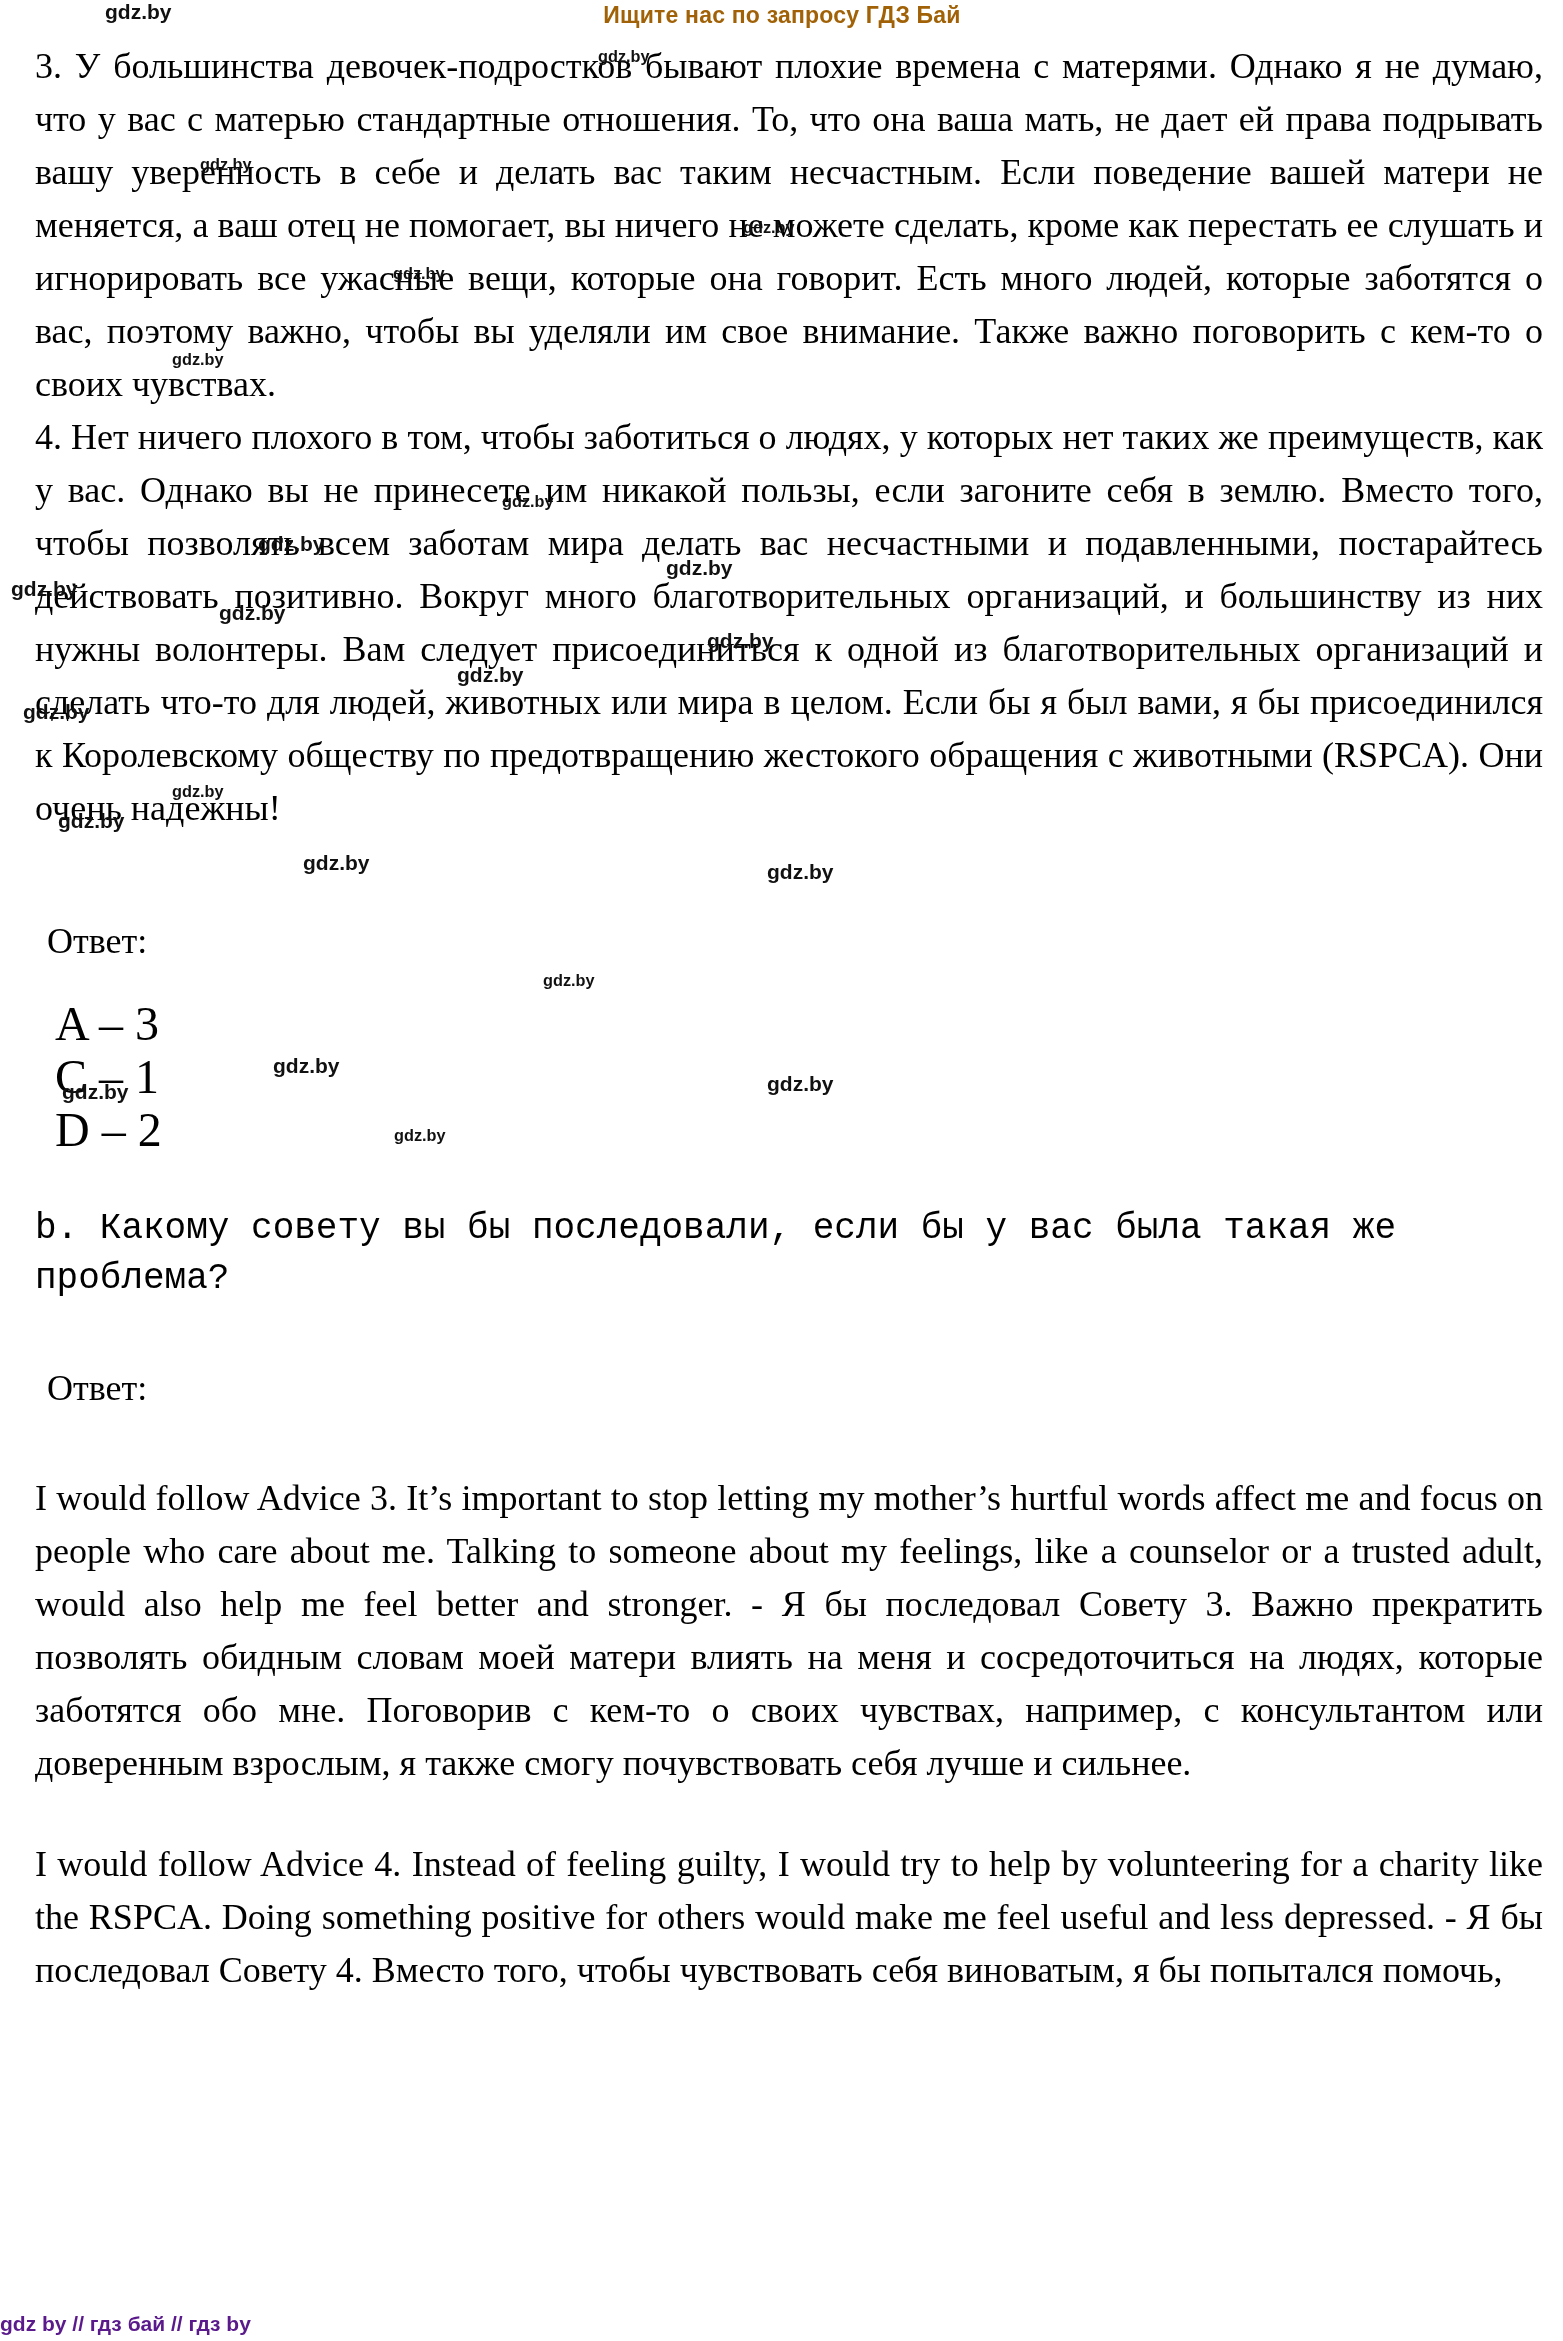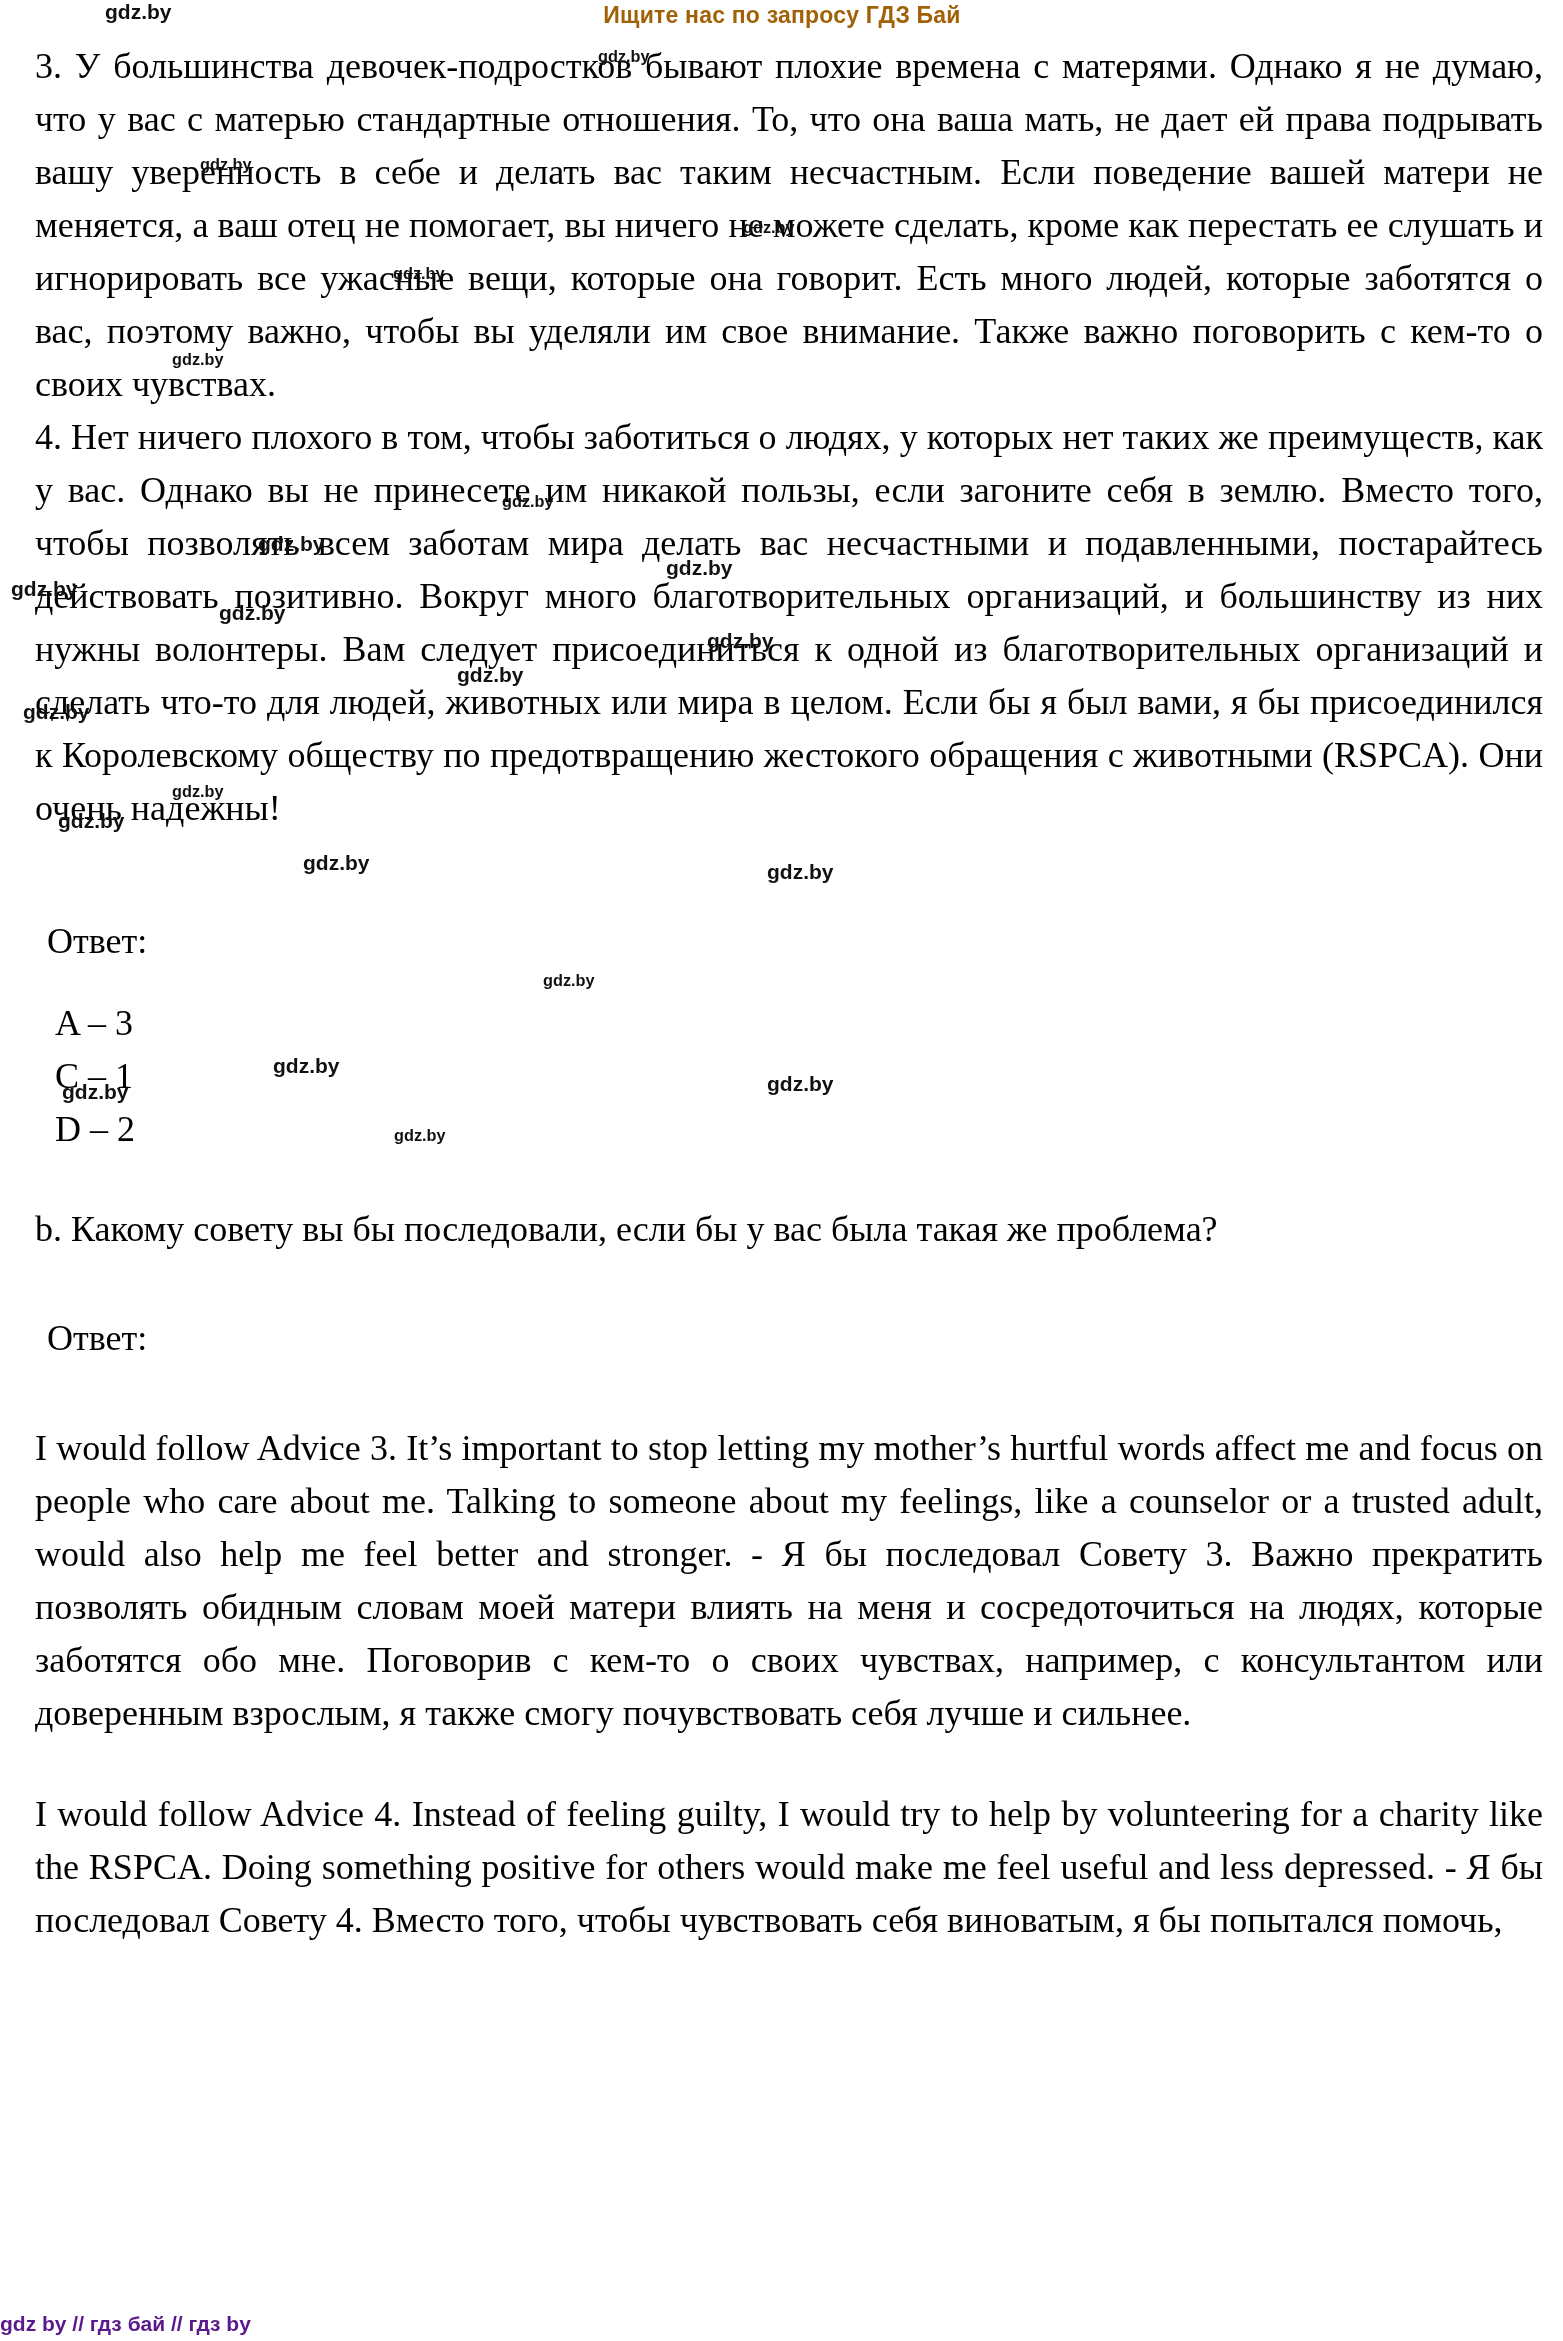--- a/index.html
+++ b/index.html
@@ -62,31 +62,31 @@
     line-height: 48px;
     font-family: "Liberation Serif", "DejaVu Serif", serif;
   }
 
   ul.match-list {
     list-style: none;
     margin: 0;
     padding: 0 0 0 20px;
   }
   ul.match-list li {
-    font-size: 36px;
+    font-size: 48px;
     line-height: 53px;
     font-family: "Liberation Serif", "DejaVu Serif", serif;
     white-space: pre;
   }
 
   .q-line {
     margin: 0;
     font-size: 36px;
     line-height: 50px;
-    font-family: Liberation Serif, serif;
+    font-family: Liberation Mono, monospace;
   }
 
   b.advice { font-weight: normal; margin-top: 44px; }
 
   
   .wm {
     position: absolute;
     font-family: "Liberation Sans", "DejaVu Sans", sans-serif;
     font-weight: bold;
     font-size: 16.3px;

